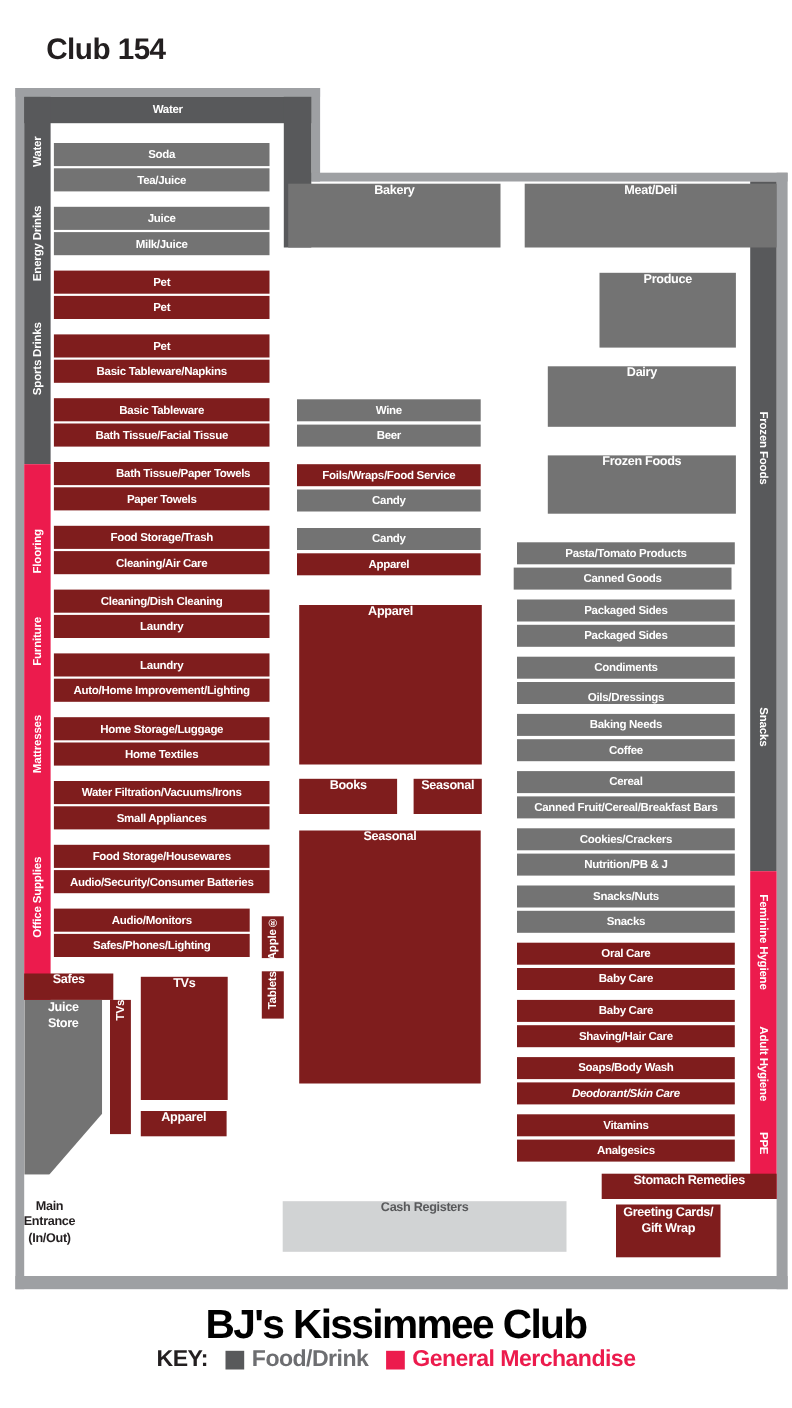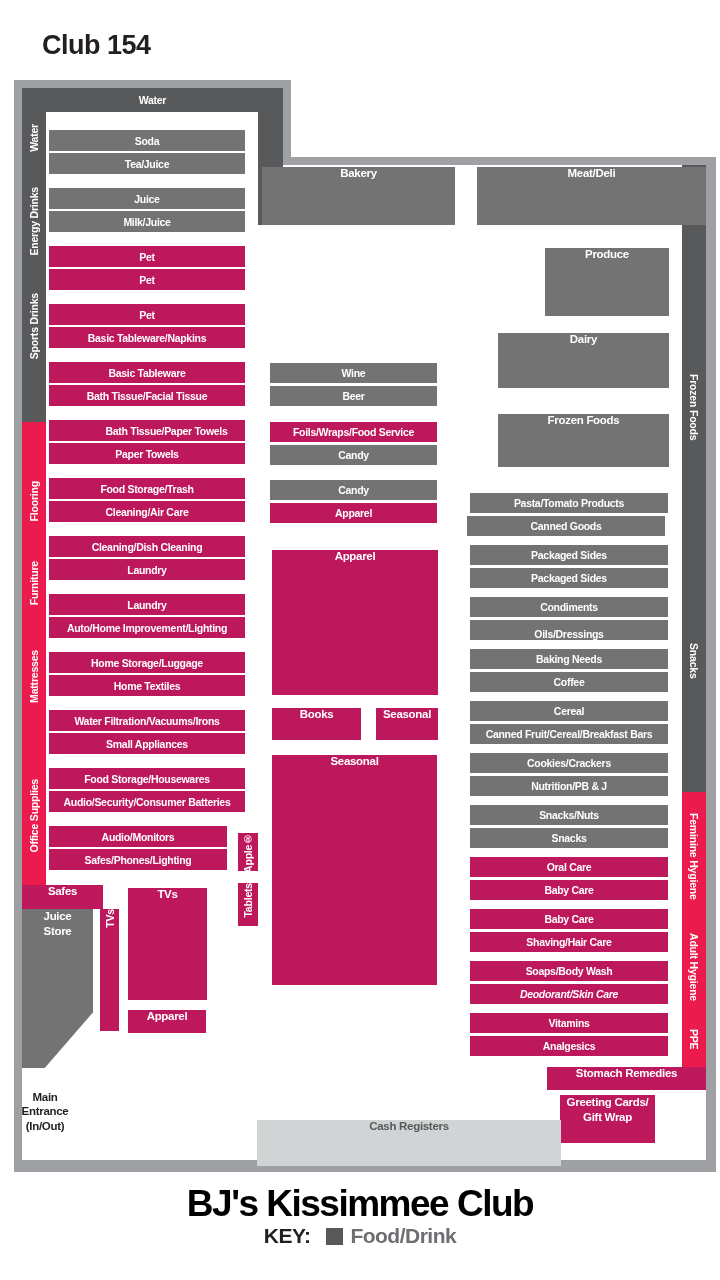--- a/index.html
+++ b/index.html
@@ -4,21 +4,21 @@
 <style>
   html,body{margin:0;padding:0;background:#ffffff;}
   body{width:720px;height:1280px;position:relative;font-family:"Liberation Sans",sans-serif;overflow:hidden;}
   .abs{position:absolute;box-sizing:border-box;}
   #map{position:absolute;left:0;top:0;width:720px;height:1280px;}
   .border-piece{background:#9ea0a3;}
   .wall{background:#58595b;}
   .wall.gm{background:#ec1b4d;}
   .bar{display:flex;align-items:center;justify-content:center;}
   .food{background:#737373;}
-  .gm{background:#be185d;}
+  .gm{background:#7f1d1d;}
   .registers{background:#d1d3d4;}
   .bar-label{color:#ffffff;font-weight:bold;font-size:10.5px;letter-spacing:-0.3px;white-space:nowrap;}
   .block{display:flex;align-items:center;justify-content:flex-start;flex-direction:column;text-align:center;}
   .block .bar-label{font-size:11.5px;}
   .block.registers .bar-label{color:#58595b;font-size:11.5px;}
   .block.plain{background:transparent;}
   .block.plain .bar-label{color:#231f20;font-size:11.5px;line-height:1.25;}
   .vholder{display:flex;align-items:center;justify-content:center;}
   .vtext-up{writing-mode:vertical-rl;transform:rotate(180deg);color:#fff;font-weight:bold;font-size:10.5px;letter-spacing:-0.2px;white-space:nowrap;}
   .vtext-down{writing-mode:vertical-rl;color:#fff;font-weight:bold;font-size:10.5px;letter-spacing:-0.2px;white-space:nowrap;}
@@ -310,34 +310,38 @@
       </div>
       <div class="abs block gm" style="left: 547px; top: 1067px; width: 159px; height: 23px;">
         <span class="bar-label">Stomach Remedies</span>
       </div>
       <div class="abs block gm" style="left: 560px; top: 1095px; width: 95px; height: 48px;">
         <div class="bar-label multi-line">
           <div>Greeting Cards/</div>
           <div>Gift Wrap</div>
         </div>
       </div>
-      <div class="abs block registers" style="left: 257px; top: 1092px; width: 304px; height: 46px; margin-top: 28px;">
+      <div class="abs block registers" style="left: 257px; top: 1092px; width: 258px; height: 46px;">
         <span class="bar-label">Cash Registers</span>
       </div>
       <div class="abs block plain" style="left: 14px; top: 1090px; width: 62px; height: 52px;">
         <div class="bar-label multi-line">
           <div>Main</div>
           <div>Entrance</div>
           <div>(In/Out)</div>
         </div>
       </div>
     </div>
 </div>
 
 <div id="club-number">Club 154</div>
 <div id="footer-title">BJ's Kissimmee Club</div>
 <div id="key-row">
   <span id="key-label">KEY:</span>
   <span class="key-item">
     <span class="swatch" style="background:#58595b;"></span>
     <span class="key-food">Food/Drink</span>
   </span>
+  <span class="key-item">
+    <span class="swatch" style="background:#ec1b4d;"></span>
+    <span class="key-gm">General Merchandise</span>
+  </span>
 </div>
 
 </body></html>

